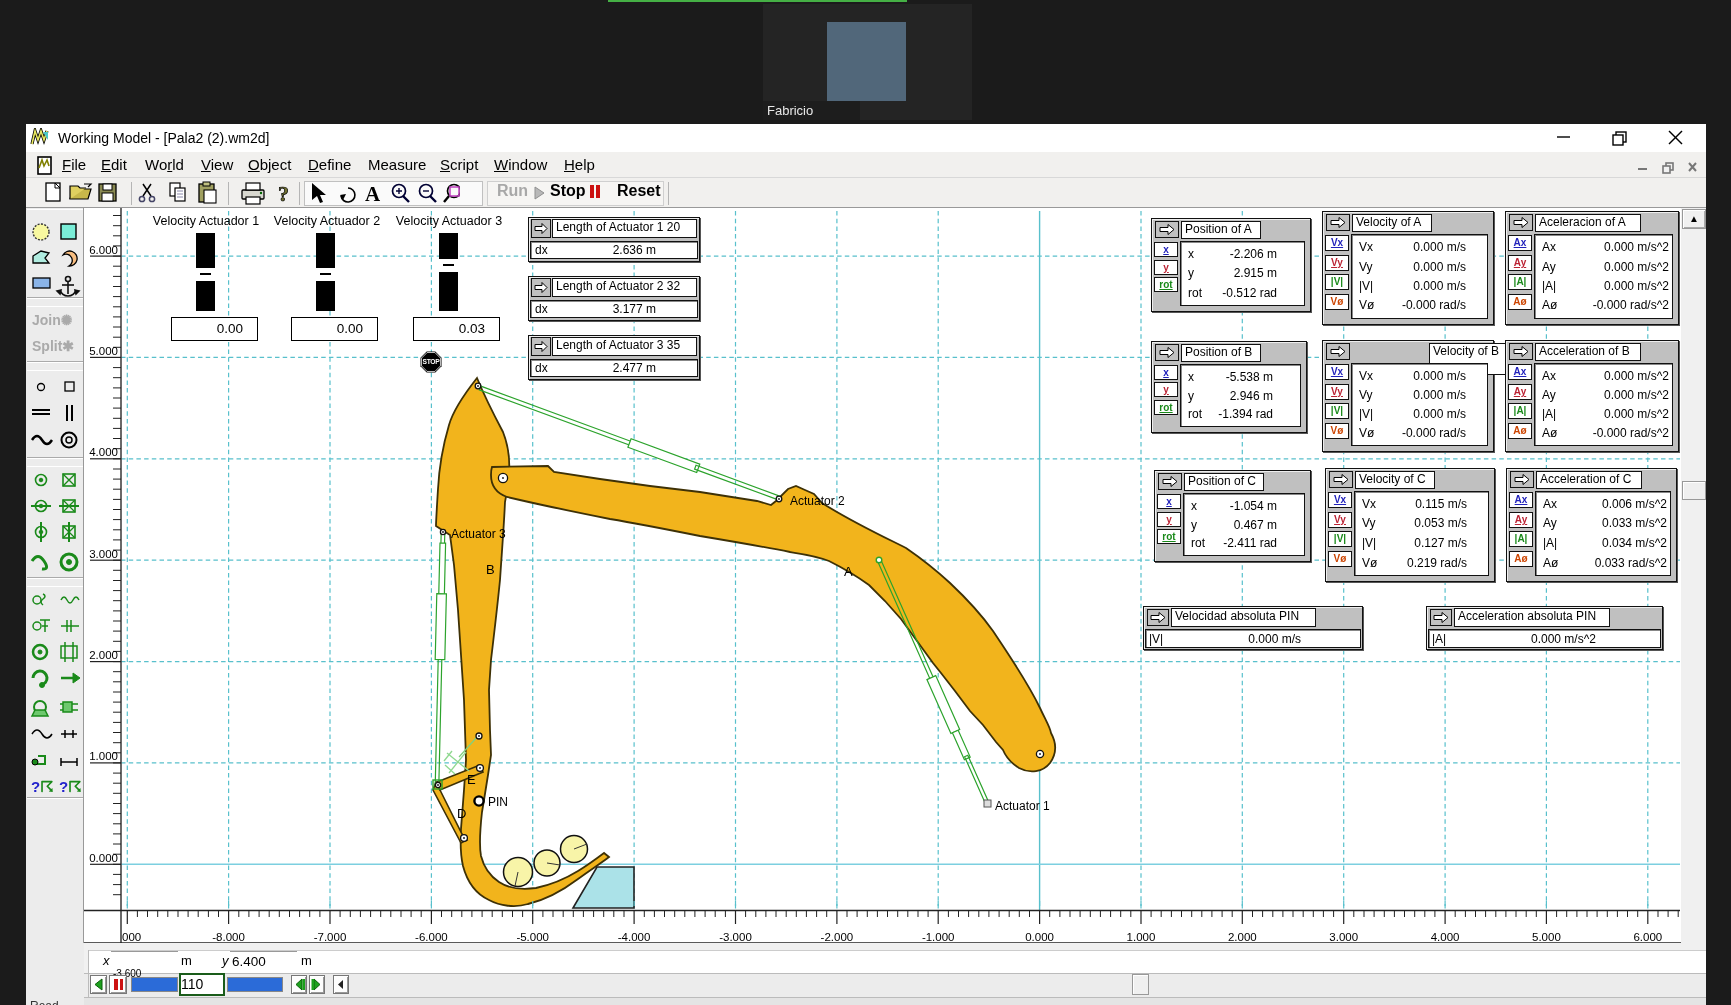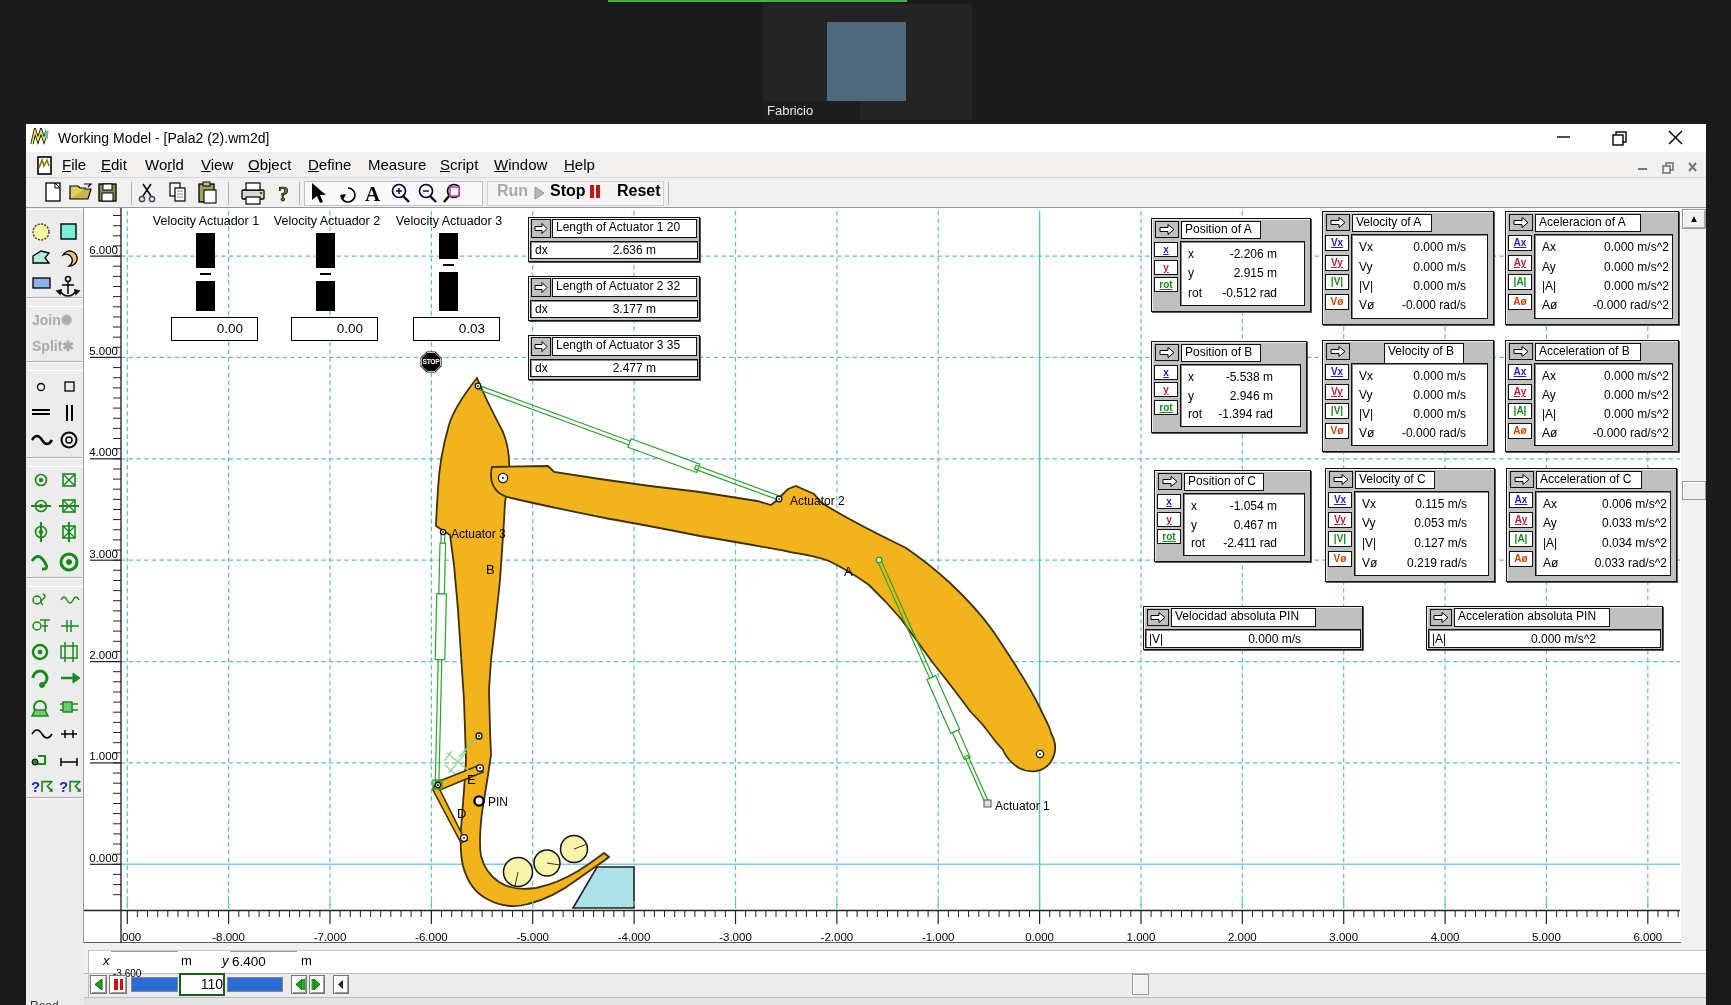--- a/index.html
+++ b/index.html
@@ -721,21 +721,21 @@
   </div>
 <div class="prow" style="left:1184px;top:407px;width:113px;height:19px">
     <span class="prl">rot</span>
     <span class="prv" style="right:24px">-1.394 rad</span>
   </div>
 <div class="panel" style="left:1322px;top:340px;width:172px;height:112px"></div>
 <div class="parrow" style="left:1326px;top:343px;width:24px;height:17px"></div>
 <svg class="a" style="left:1330px;top:346px" width="16" height="11">
     <path d="M1 3.5 h8 v-3 l6 5 l-6 5 v-3 h-8 Z" fill="#fff" stroke="#000" stroke-width="1"></path>
   </svg>
-<div class="ptitle" style="left:1384px;top:343px;width:80px;height:32px">Velocity of B</div>
+<div class="ptitle" style="left:1429px;top:343px;width:80px;height:32px">Velocity of B</div>
 <div class="pbtn" style="left:1325px;top:364px;width:24px;height:16px;line-height:14px;color:#2222bb;text-decoration:underline;">Vx</div>
 <div class="pbtn" style="left:1325px;top:384px;width:24px;height:16px;line-height:14px;color:#bb2233;text-decoration:underline;">Vy</div>
 <div class="pbtn" style="left:1325px;top:403px;width:24px;height:16px;line-height:14px;color:#1a8a1a;">|V|</div>
 <div class="pbtn" style="left:1325px;top:423px;width:24px;height:16px;line-height:14px;color:#cc4400;">Vø</div>
 <div class="pwhite" style="left:1351px;top:363px;width:137px;height:83px;box-shadow:inset 1px 1px 0 #888"></div>
 <div class="prow" style="left:1355px;top:369px;width:129px;height:19px">
     <span class="prl">Vx</span>
     <span class="prv" style="right:18px">0.000 m/s</span>
   </div>
 <div class="prow" style="left:1355px;top:388px;width:129px;height:19px">
@@ -889,21 +889,21 @@
 <div class="a" style="left:230px;top:951px;width:67px;height:21px;border-top:1px solid #999;font-size:13.5px;color:#000;padding:2px 0 0 2px">6.400</div>
 <div class="a" style="left:301px;top:953px;font-size:13px;color:#000">m</div>
 <div class="a" style="left:90px;top:975px;width:17px;height:19px;background:#fdfdfd;border:1px solid #777;box-shadow:inset 1px 1px 0 #fff,inset -1px -1px 0 #999"><svg width="15" height="17">
       <path d="M11 3 L4 8.5 L11 14 Z" fill="#1da11d" stroke="#0a600a"></path>
     </svg></div>
 <div class="a" style="left:109px;top:975px;width:18px;height:19px;background:#fdfdfd;border:1px solid #777;box-shadow:inset 1px 1px 0 #fff,inset -1px -1px 0 #999">
     <div style="position:absolute;left:4px;top:3px;width:3.5px;height:11px;background:#cc1111"></div>
     <div style="position:absolute;left:9.5px;top:3px;width:3.5px;height:11px;background:#cc1111"></div>
   </div>
 <div class="a" style="left:131px;top:977px;width:47px;height:15px;background:#2b6bd8;border:1px solid #888"></div>
-<div class="a" style="left:179px;top:973px;width:46px;height:23px;background:#fff;border:2px solid #1a5c1a;font-size:14px;text-align:right;line-height:19px;color:#000">110</div>
+<div class="a" style="left:179px;top:973px;width:46px;height:23px;background:#fff;border:2px solid #1a5c1a;font-size:14px;text-align:left;line-height:19px;color:#000">110</div>
 <div class="a" style="left:227px;top:977px;width:56px;height:15px;background:#2b6bd8;border:1px solid #888"></div>
 <div class="a" style="left:291px;top:975px;width:16px;height:19px;background:#fdfdfd;border:1px solid #777;box-shadow:inset 1px 1px 0 #fff,inset -1px -1px 0 #999"><svg width="14" height="17">
       <path d="M10 3 L4 8.5 L10 14 Z" fill="#1da11d" stroke="#0a600a"></path>
       <rect x="10.5" y="3" width="2.5" height="11" fill="#1da11d"></rect>
     </svg></div>
 <div class="a" style="left:309px;top:975px;width:16px;height:19px;background:#fdfdfd;border:1px solid #777;box-shadow:inset 1px 1px 0 #fff,inset -1px -1px 0 #999"><svg width="14" height="17">
       <path d="M4 3 L10 8.5 L4 14 Z" fill="#1da11d" stroke="#0a600a"></path>
       <rect x="1.5" y="3" width="2.5" height="11" fill="#1da11d"></rect>
     </svg></div>
 <div class="a" style="left:333px;top:975px;width:16px;height:19px;background:#fdfdfd;border:1px solid #777;box-shadow:inset 1px 1px 0 #fff,inset -1px -1px 0 #999"><svg width="14" height="17">

